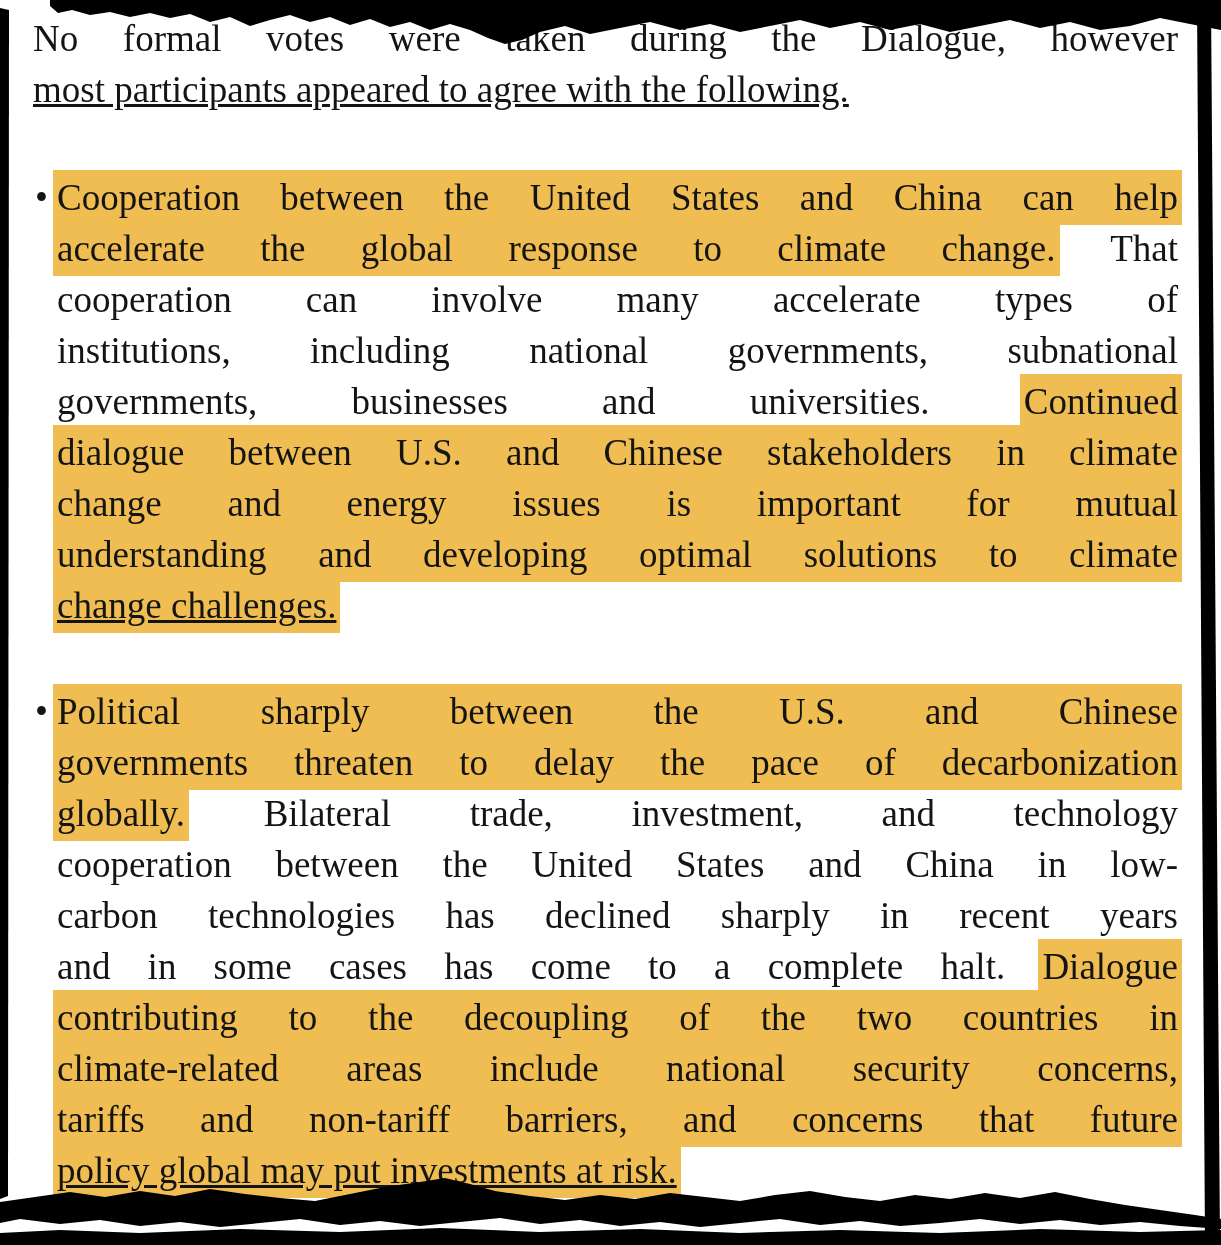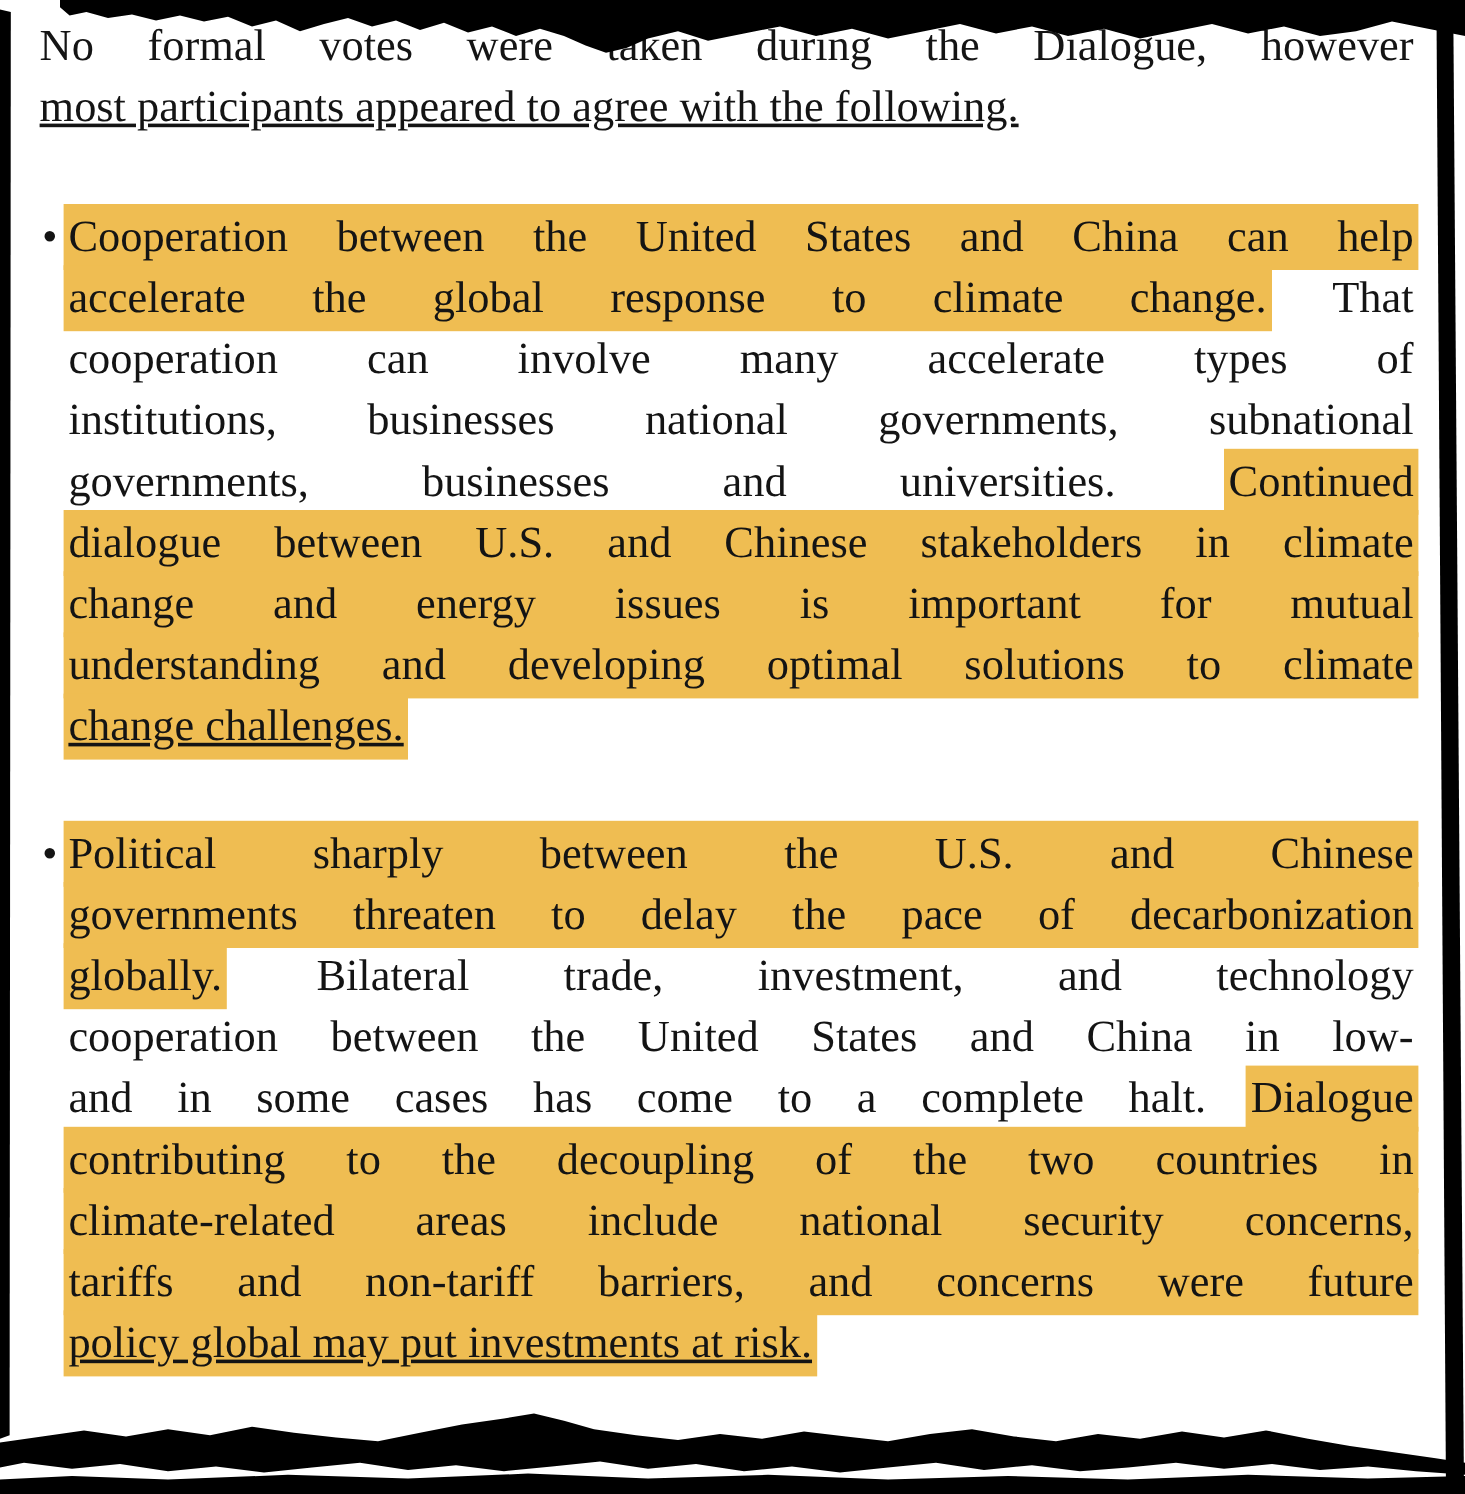--- a/index.html
+++ b/index.html
@@ -69,39 +69,40 @@
         <div class="line"><span class="seg">No formal votes were taken during the Dialogue, however</span></div>
         <div class="line last"><span class="seg">most participants appeared to agree with the following.</span></div>
       </div>
     <div id="bullets">
         <div class="bullet">
           <div class="marker">•</div>
           <div class="bullet-lines">
             <div class="line"><span class="seg hl">Cooperation between the United States and China can help</span></div>
             <div class="line"><span class="seg hl">accelerate the global response to climate change.</span><span class="seg"> That</span></div>
             <div class="line"><span class="seg">cooperation can involve many accelerate types of</span></div>
-            <div class="line"><span class="seg">institutions, businesses national governments, subnational</span></div>
+            <div class="line"><span class="seg">institutions, including national governments, subnational</span></div>
             <div class="line"><span class="seg">governments, businesses and universities. </span><span class="seg hl">Continued</span></div>
             <div class="line"><span class="seg hl">dialogue between U.S. and Chinese stakeholders in climate</span></div>
             <div class="line"><span class="seg hl">change and energy issues is important for mutual</span></div>
             <div class="line"><span class="seg hl">understanding and developing optimal solutions to climate</span></div>
             <div class="line last"><span class="seg hl">change challenges.</span></div>
           </div>
         </div>
         <div class="bullet">
           <div class="marker">•</div>
           <div class="bullet-lines">
             <div class="line"><span class="seg hl">Political sharply between the U.S. and Chinese</span></div>
             <div class="line"><span class="seg hl">governments threaten to delay the pace of decarbonization</span></div>
             <div class="line"><span class="seg hl">globally.</span><span class="seg"> Bilateral trade, investment, and technology</span></div>
             <div class="line"><span class="seg">cooperation between the United States and China in low-</span></div>
+            <div class="line"><span class="seg">carbon technologies has declined sharply in recent years</span></div>
             <div class="line"><span class="seg">and in some cases has come to a complete halt. </span><span class="seg hl">Dialogue</span></div>
             <div class="line"><span class="seg hl">contributing to the decoupling of the two countries in</span></div>
             <div class="line"><span class="seg hl">climate-related areas include national security concerns,</span></div>
-            <div class="line"><span class="seg hl">tariffs and non-tariff barriers, and concerns were future</span></div>
+            <div class="line"><span class="seg hl">tariffs and non-tariff barriers, and concerns that future</span></div>
             <div class="line last"><span class="seg hl">policy global may put investments at risk.</span></div>
           </div>
         </div>
       </div>
   </div>
 
   <svg class="torn" viewBox="0 0 1221 1245" preserveAspectRatio="none" aria-hidden="true">
 
     <path fill="currentColor" style="color: var(--frame);" d="
       M50,0 L1221,0 L1221,30

